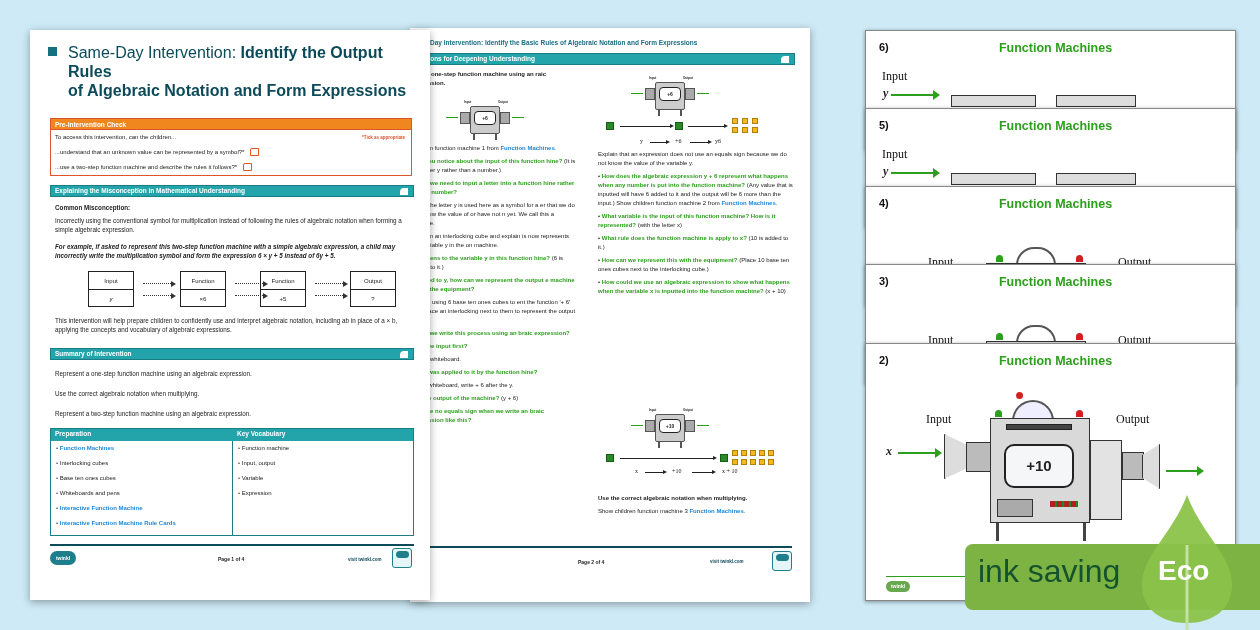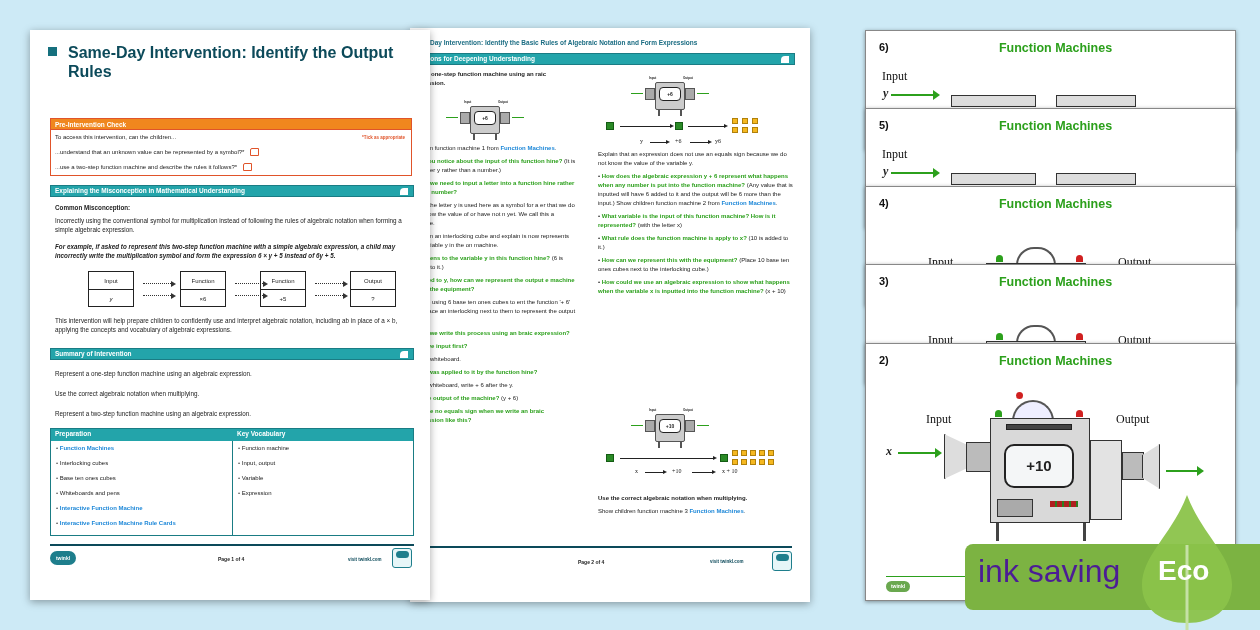--- a/index.html
+++ b/index.html
@@ -5,21 +5,21 @@
   * { box-sizing: border-box; margin: 0; padding: 0; }
   html, body { width: 1260px; height: 630px; overflow: hidden; }
   body { background: #cdeaf6; font-family: "Liberation Sans", sans-serif; position: relative; color: #222; }
 
   .page { position: absolute; background: #fff; box-shadow: 0 2px 8px rgba(0,0,0,0.35); overflow: hidden; }
   #page2 { left: 410px; top: 28px; width: 400px; height: 574px; z-index: 1; }
   #page1 { left: 30px; top: 30px; width: 400px; height: 570px; z-index: 2; }
 
   
   .p1-title { position: absolute; left: 38px; top: 13px; width: 360px; font-size: 16px; line-height: 19px; color: #0c4a5a; }
-  .p1-title .light { font-weight: bold; }
+  .p1-title .light { font-weight: normal; }
   .p1-title .bold { font-weight: bold; }
   .title-square { position: absolute; left: 18px; top: 17px; width: 9px; height: 9px; background: #16707e; }
   .p1-intro { position: absolute; left: 36px; top: 53px; width: 355px; font-size: 9px; font-weight: bold; color: #12708a; line-height: 12px; }
 
   .check-box { position: absolute; left: 20px; top: 88px; width: 362px; height: 58px; border: 1.5px solid #e0542a; }
   .check-head { background: #f0871e; color: #fff; font-size: 6.5px; font-weight: bold; padding: 2px 4px; height: 11px; border-bottom: 1px solid #e0542a; }
   .check-row { font-size: 6px; padding: 0 4px; height: 15px; line-height: 15px; position: relative; color: #222; }
   .tick-note { position: absolute; right: 6px; top: 0; color: #e0542a; font-size: 4.5px; font-weight: bold; }
   .tickbox { display: inline-block; width: 9px; height: 8px; border: 1px solid #e0542a; border-radius: 2px 0 0 0; vertical-align: middle; margin-left: 6px; }
 
@@ -81,21 +81,21 @@
   .card { position: absolute; left: 865px; width: 371px; background: #fff; box-shadow: 0 1px 4px rgba(0,0,0,0.4); border: 1px solid #888; overflow: hidden; }
   .card-num { position: absolute; left: 13px; top: 10px; font-size: 11px; font-weight: bold; color: #111; }
   .card-title { position: absolute; left: 0; width: 100%; top: 10px; text-align: center; font-size: 12.5px; font-weight: bold; color: #2ca01c; padding-left: 10px; }
   .card-label { position: absolute; font-size: 12px; font-family: "Liberation Serif", serif; color: #111; }
   .card-var { position: absolute; font-size: 12px; font-style: italic; font-family: "Liberation Serif", serif; font-weight: bold; }
   .green-arrow { position: absolute; height: 2px; background: #2ca01c; }
   .green-arrow::after { content: ""; position: absolute; right: -4px; top: -4px; border-left: 7px solid #2ca01c; border-top: 5px solid transparent; border-bottom: 5px solid transparent; }
 
   
   .eco { position: absolute; left: 965px; top: 544px; width: 295px; height: 66px; background: #7cb342; border-radius: 8px 0 0 8px; z-index: 20; }
-  .eco-text { position: absolute; left: 13px; top: 9px; font-size: 32px; color: #4c1d95; font-family: "Liberation Sans", sans-serif; font-weight: normal; }
+  .eco-text { position: absolute; left: 13px; top: 9px; font-size: 32px; color: #14532d; font-family: "Liberation Sans", sans-serif; font-weight: normal; }
   .eco-drop { position: absolute; left: 1142px; top: 495px; width: 90px; height: 135px; z-index: 21; }
   .eco-word { position: absolute; left: 1158px; top: 555px; font-size: 28px; font-weight: bold; color: #fff; z-index: 22; }
   .card-footer-line { position: absolute; left: 20px; height: 1px; background: #2ca01c; }
 </style>
 </head>
 <body>
 
 <div class="page" id="page2">
   <div class="p2-header">Day Intervention: Identify the Basic Rules of Algebraic Notation and Form Expressions</div>
   <div class="teal-head" style="left:0; top:25px; width:385px;">
@@ -214,20 +214,21 @@
   <div class="footer-line" style="left:0; top:518px; width:382px;"></div>
   <div class="page-num" style="left:168px; top:531px;">Page 2 of 4</div>
   <div class="visit" style="left:300px; top:531px;">visit twinkl.com</div>
   <div class="badge" style="left:362px; top:523px;"></div>
 </div>
 
 <div class="page" id="page1">
   <div class="title-square"></div>
   <div class="p1-title">
     <span class="light">Same-Day Intervention: </span><span class="bold">Identify the Output Rules</span><br>
+    <span class="bold">of Algebraic Notation and Form Expressions</span>
   </div>
 
   <div class="check-box">
     <div class="check-head">Pre-Intervention Check</div>
     <div class="check-row">
       <span>To access this intervention, can the children...</span>
       <span class="tick-note">*Tick as appropriate</span>
     </div>
     <div class="check-row">
       <span>...understand that an unknown value can be represented by a symbol?*</span><span class="tickbox"></span>

